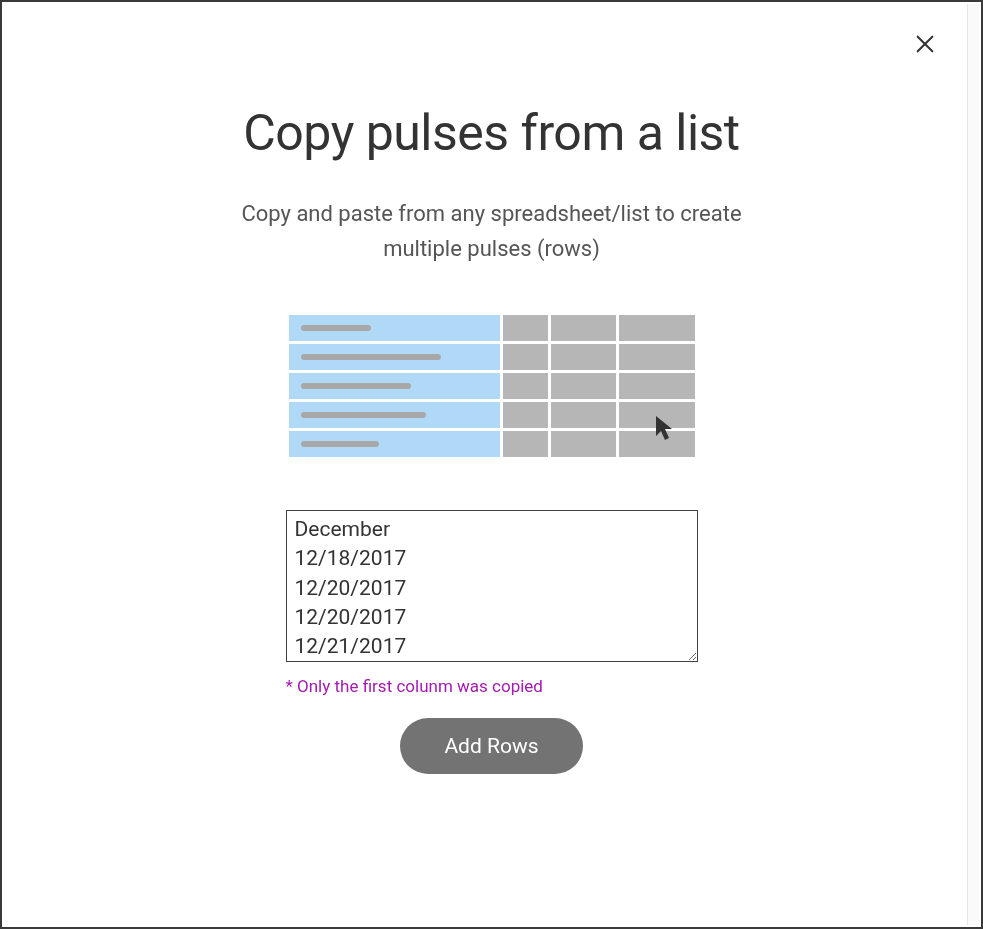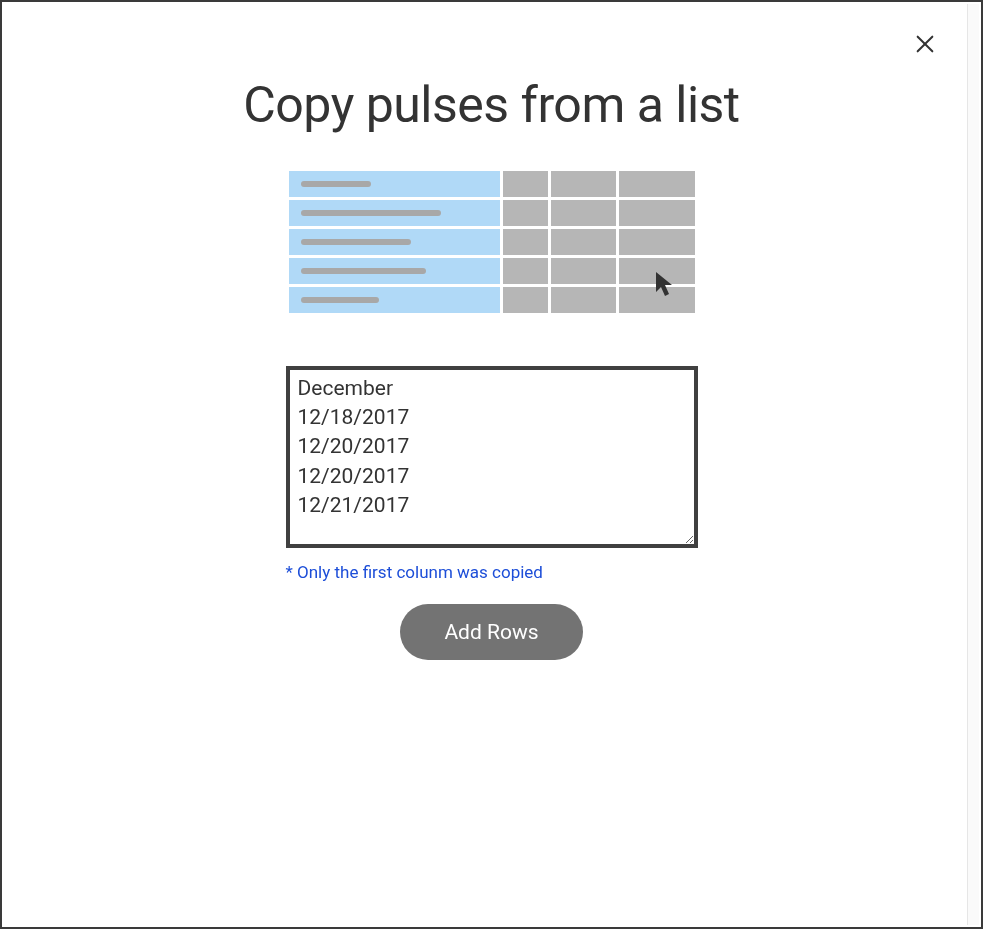--- a/index.html
+++ b/index.html
@@ -13,21 +13,21 @@
       width: 983px;
       height: 929px;
       position: relative;
       border: 2px solid #3a3a3a;
     }
     .modal {
       width: 100%;
       height: 100%;
       background: #fff;
       position: relative;
-      padding-top: 70px;
+      padding-top: 98px;
     }
     .close-btn {
       position: absolute;
       top: 30px;
       right: 42px;
       cursor: pointer;
       width: 28px;
       height: 28px;
       display: flex;
       align-items: center;
@@ -103,33 +103,33 @@
       right: 20px;
       width: 24px;
       height: 28px;
     }
     .textarea-wrap {
       width: 412px;
       position: relative;
     }
     .paste-textarea {
       width: 412px;
-      height: 182px;
-      border: 4px solid #404040;
+      height: 152px;
+      border: 1px solid #404040;
       font-size: 21px;
       font-family: inherit;
       padding: 4px 8px;
       color: #333;
       line-height: 1.4;
       resize: both;
       overflow-y: scroll;
     }
     .hint {
       font-size: 17px;
-      color: #1d4ed8;
+      color: #a21caf;
       margin-top: 10px;
       width: 412px;
       text-align: left;
     }
     .add-btn {
       margin-top: 22px;
       background: #737373;
       color: #fff;
       border: none;
       font-size: 21px;
@@ -158,20 +158,21 @@
     <span>
       <svg viewBox="0 0 24 24" fill="none" stroke="#333" stroke-width="2.2" stroke-linecap="round">
         <line x1="4" y1="4" x2="20" y2="20"></line>
         <line x1="20" y1="4" x2="4" y2="20"></line>
       </svg>
     </span>
   </div>
 
   <div class="content">
     <h1 class="title">Copy pulses from a list</h1>
+    <p class="subtitle">Copy and paste from any spreadsheet/list to create multiple pulses (rows)</p>
 
     <div class="illustration">
       <table class="illus-table">
         <tbody>
             <tr>
           <td class="illus-cell-blue">
                 <div class="illus-bar" style="width:70px"></div>
               </td>
           <td class="illus-cell-gray c1"></td>
           <td class="illus-cell-gray c2"></td>

